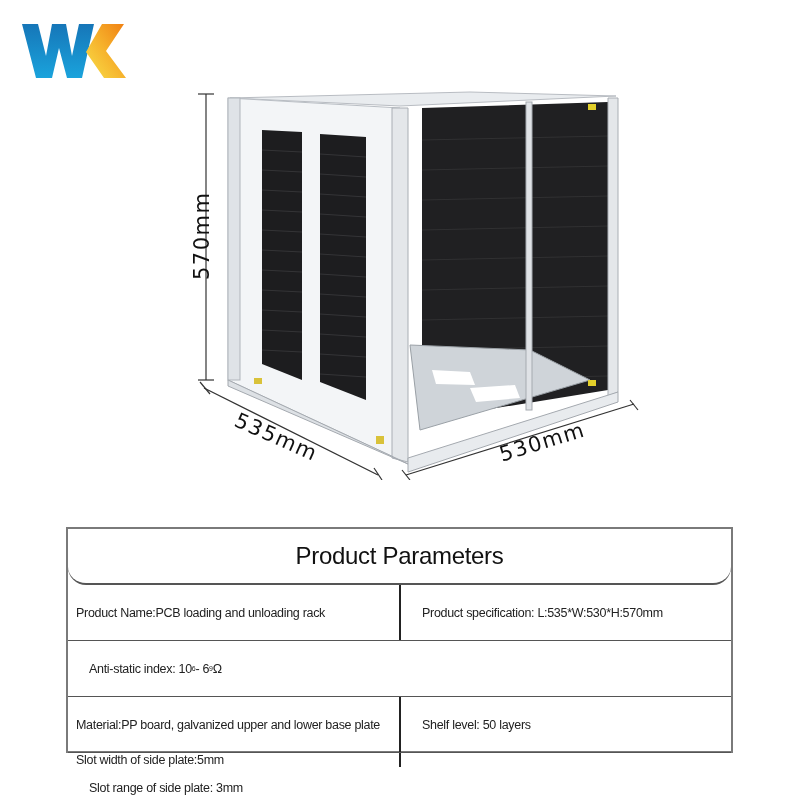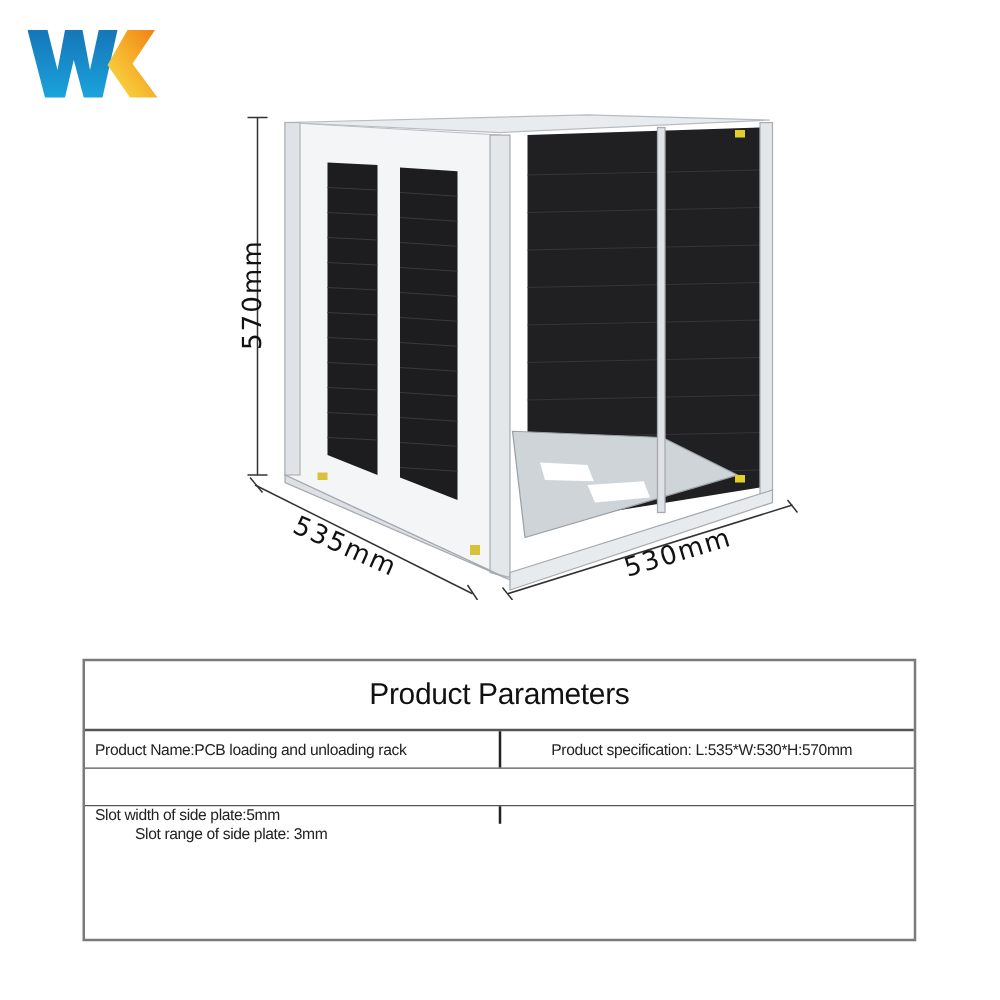--- a/index.html
+++ b/index.html
@@ -5,26 +5,26 @@
   html, body { margin: 0; padding: 0; background: #ffffff; }
   body { width: 800px; height: 800px; position: relative; overflow: hidden; font-family: "Liberation Sans", sans-serif; }
   .logo { position: absolute; left: 22px; top: 22px; width: 106px; height: 58px; }
   .product-figure { position: absolute; left: 170px; top: 80px; width: 480px; height: 400px; }
   .dim-label { position: absolute; font-family: "DejaVu Sans", sans-serif; font-size: 21px; color: #111; letter-spacing: 1.5px; white-space: nowrap; }
   .dim-height { left: 162px; top: 228px; transform: rotate(-90deg); transform-origin: center; width: 80px; text-align: center; }
   .dim-depth { left: 232px; top: 425px; transform: rotate(24deg); }
   .dim-width { left: 498px; top: 430px; transform: rotate(-17deg); }
 
   .params-table { position: absolute; left: 66px; top: 527px; width: 667px; height: 226px; border: 2px solid #7a7a7a; box-sizing: border-box; }
-  .params-title { height: 54px; border-bottom: 2px solid #555; display: flex; align-items: center; justify-content: center; font-size: 24px; color: #111; letter-spacing: -0.3px; }
-  .params-row { display: flex; height: 30px; border-bottom: 1.5px solid #555; box-sizing: border-box; }
+  .params-title { height: 54px; border-bottom: 2px solid #555; display: flex; align-items: center; justify-content: center; font-size: 24px; color: #111; letter-spacing: -0.3px; border-radius: 18px; }
+  .params-row { display: flex; height: 56px; border-bottom: 1.5px solid #555; box-sizing: border-box; }
   .params-row:last-child { border-bottom: none; flex-direction: column; }
   .params-cell { display: flex; align-items: center; font-size: 12.5px; color: #222; box-sizing: border-box; letter-spacing: -0.3px; }
   .params-cell.left { width: 333px; padding-left: 8px; border-right: 2px solid #222; }
-  .params-cell.right { flex: 1; padding-left: 40px; }
+  .params-cell.right { flex: 1; padding-left: 21px; }
   sup { font-size: 7px; vertical-align: 6px; }
 </style>
 </head>
 <body>
 
 <svg class="logo" viewBox="0 0 106 58">
   <defs>
     <linearGradient id="gW" x1="0" y1="0" x2="0" y2="1">
       <stop offset="0" stop-color="#1676b8"></stop>
         <stop offset="1" stop-color="#1aa3dc"></stop>
@@ -127,20 +127,31 @@
 
 <div class="params-table">
   <div class="params-title">Product Parameters</div>
 
   <div class="params-row">
     <div class="params-cell left">Product Name:PCB loading and unloading rack</div>
     <div class="params-cell right">Product specification: L:535*W:530*H:570mm</div>
   </div>
 
   <div class="params-row">
+    <div class="params-cell right">
+      <span>Anti-static index: 10</span>
+        <sup>6</sup>
+        <span>- 6</span>
+        <sup>9</sup>
+        <span>Ω</span>
+    </div>
   </div>
 
+  <div class="params-row">
+    <div class="params-cell left">Material:PP board, galvanized upper and lower base plate</div>
+    <div class="params-cell right">Shelf level: 50 layers</div>
+  </div>
 
   <div class="params-row">
     <div class="params-cell left">Slot width of side plate:5mm</div>
     <div class="params-cell right">Slot range of side plate: 3mm</div>
   </div>
 </div>
 
 </body></html>

